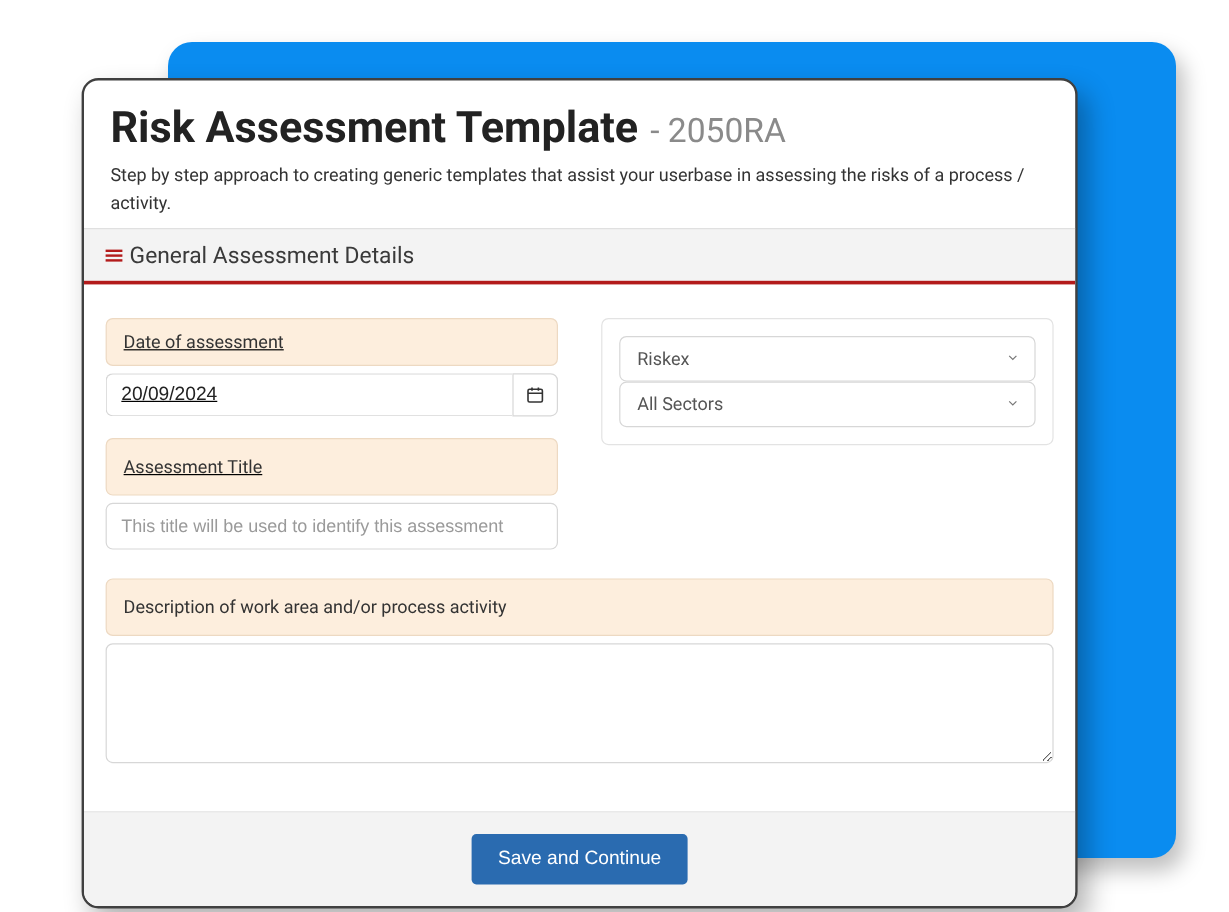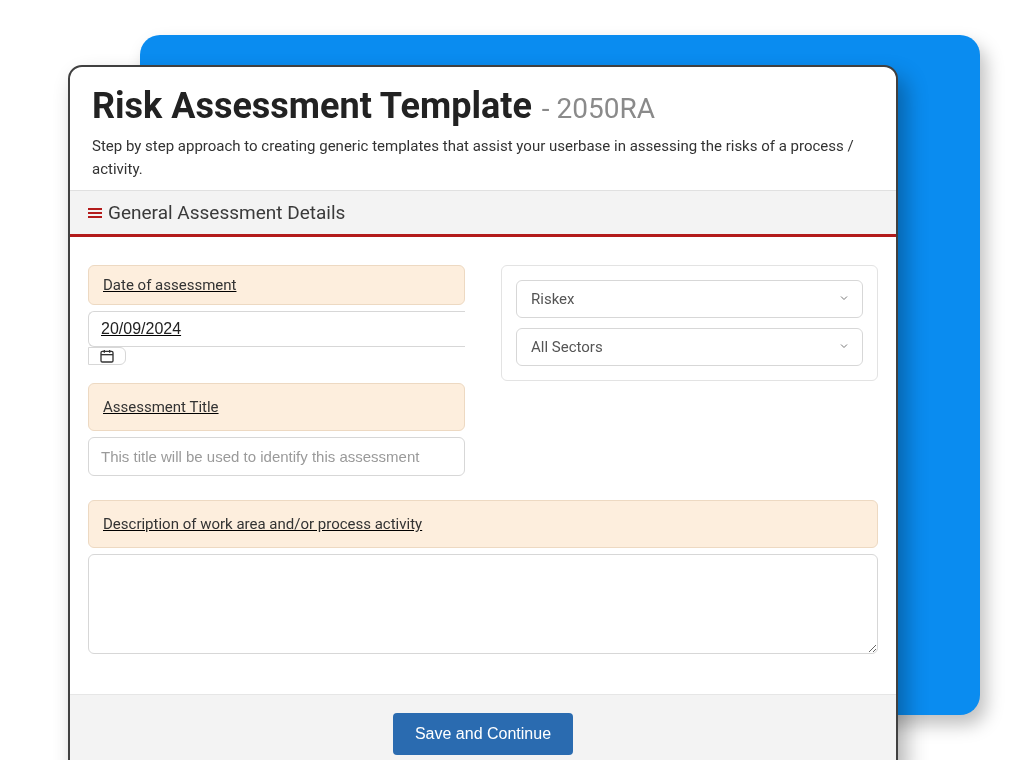--- a/index.html
+++ b/index.html
@@ -94,21 +94,20 @@
     border: 1px solid #edd9c2;
     border-radius: 6px;
     padding: 10px 14px;
     font-size: 15px;
     color: #333;
   }
   .field-label.tall { padding: 14px 14px; }
   .date-row {
     display: flex;
     margin-top: 6px;
-    flex-direction: column;
   }
   .date-input {
     flex: 1;
     border: 1px solid #d7d7d7;
     border-right: none;
     border-radius: 6px 0 0 6px;
     padding: 8px 12px;
     font-size: 16px;
     color: #222;
   }
@@ -141,40 +140,39 @@
     background: #fdeedd;
     padding: 12px 14px;
     font-size: 15px;
     color: #333;
     border-bottom: 1px solid #edd9c2;
   }
   .assoc-body {
     padding: 14px;
     display: flex;
     flex-direction: column;
-    gap: 10px;
   }
   .select {
     position: relative;
     border: 1px solid #d7d7d7;
     border-radius: 6px;
     padding: 9px 14px;
     font-size: 15px;
     color: #555;
     background: #fff;
     cursor: pointer;
   }
   .select .chevron {
     position: absolute;
     right: 12px;
     top: 50%;
     transform: translateY(-50%);
     color: #777;
   }
-  .desc-block { margin-top: 6px; text-decoration: underline; }
+  .desc-block { margin-top: 6px; }
   .desc-textarea {
     width: 100%;
     height: 100px;
     border: 1px solid #d7d7d7;
     border-radius: 6px;
     margin-top: 6px;
     padding: 10px 12px;
     font-size: 15px;
     resize: vertical;
   }

